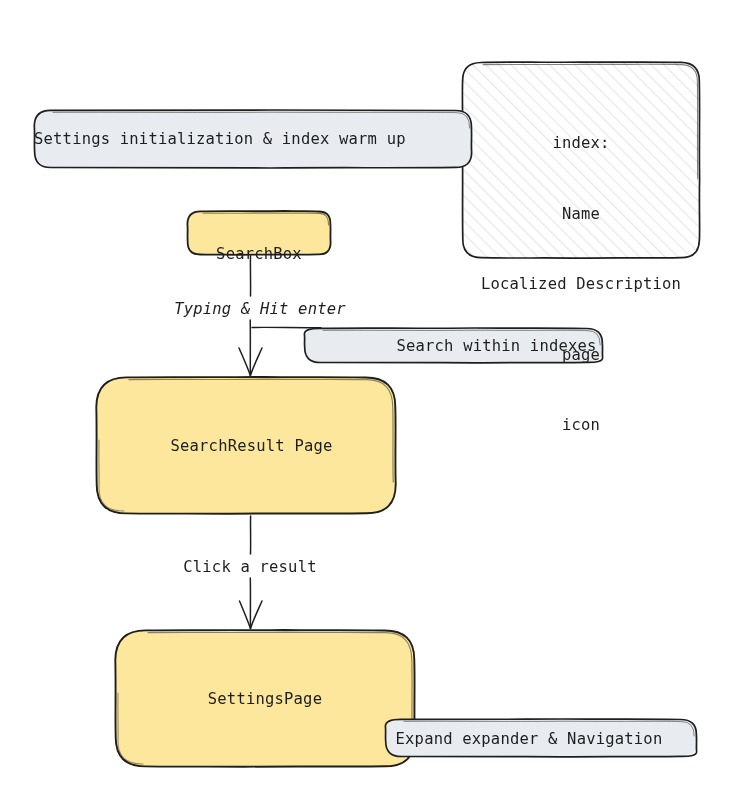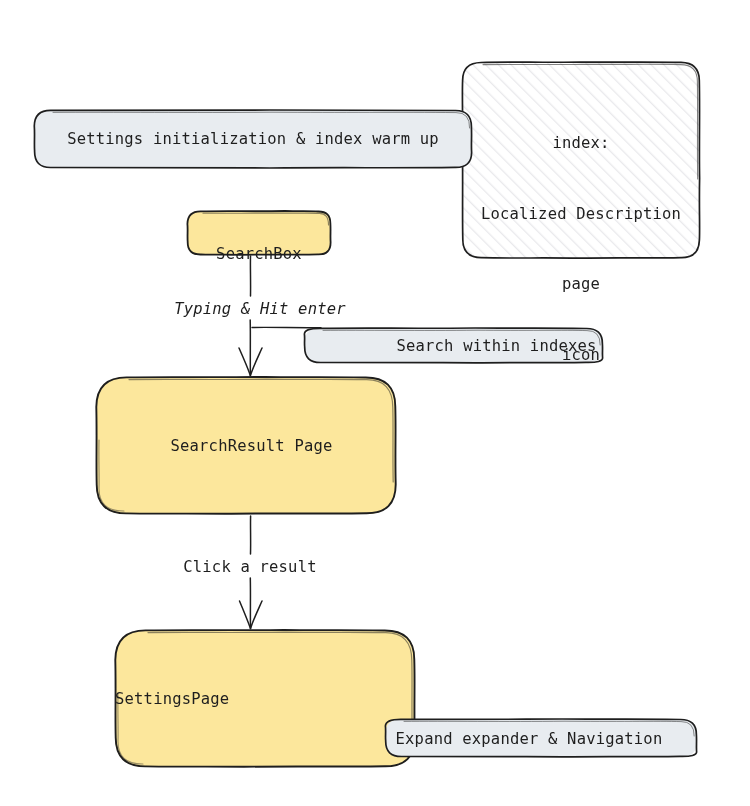--- a/index.html
+++ b/index.html
@@ -126,36 +126,37 @@
 
   <g>
     <path d="M401 719 L681 719 Q697 719 697 735 L697 741 Q697 757 681 757 L401 757 Q385 757 385 741 L385 735 Q385 719 401 719 Z" fill="#e8ecf0" stroke="none"></path>
     <path d="M402 719.4 C442 718.8 505 719.6 562 719 C610 719.4 658 718.9 680 719.5 Q696.6 719.2 696.4 735 C696.8 740 696.2 748 696.6 752 Q696.8 756.8 680 756.4 C658 757 610 756.2 562 756.8 C505 756.4 442 757 402 756.5 Q385.4 756.8 385.7 741 C385.2 737 386 731 385.4 726 Q385.7 719.1 402 719.4 Z" fill="none" stroke="#1e1e1e" stroke-width="1.7" stroke-linecap="round" stroke-linejoin="round"></path>
     <path d="M404 721.4 C444 721 507 721.8 564 721.2 C612 721.6 659 721 681 721.6 Q694.3 721.3 694.2 736" fill="none" stroke="#1e1e1e" stroke-width="1.0" stroke-linecap="round" opacity="0.5"></path>
   </g>
 </svg>
 
 <div class="lbl index-label" style="left:462px; top:85px; width:238px;">
   <div>index:</div>
+  <div>Name</div>
   <div>Localized Description</div>
   <div>page</div>
   <div>icon</div>
 </div>
 
-<div class="lbl annot-label" style="left:34px; top:130px; width:438px; text-align:center;">Settings initialization &amp; index warm up</div>
+<div class="lbl annot-label" style="left:34px; top:130px; width:438px; text-align:left;">Settings initialization &amp; index warm up</div>
 
 <div class="lbl node-label" style="left:187px; top:225px; width:144px; text-align:center;margin-top:20px;">SearchBox</div>
 
 <div class="lbl edge-label" style="left:160px; top:300px; width:200px; text-align:center;font-style:italic;">Typing &amp; Hit enter</div>
 
 <div class="lbl annot-label" style="left:304px; top:337px; width:299px; text-align:center;padding-left:43px;">Search within indexes</div>
 
 <div class="lbl node-label" style="left:96px; top:437px; width:311px; text-align:center;">SearchResult Page</div>
 
 <div class="lbl edge-label" style="left:170px; top:558px; width:160px; text-align:center;">Click a result</div>
 
-<div class="lbl node-label" style="left:115px; top:690px; width:300px; ">SettingsPage</div>
+<div class="lbl node-label" style="left:115px; top:690px; width:300px; text-align:center;">SettingsPage</div>
 
 <div class="lbl annot-label" style="left:385px; top:730px; width:288px; text-align:center;">Expand expander &amp; Navigation</div>
 
 <div class="hit" style="left:187px; top:211px; width:144px; height:44px;"></div>
 <div class="hit" style="left:96px; top:377px; width:300px; height:137px;"></div>
 <div class="hit" style="left:115px; top:630px; width:300px; height:137px;"></div>
 
 </body></html>

